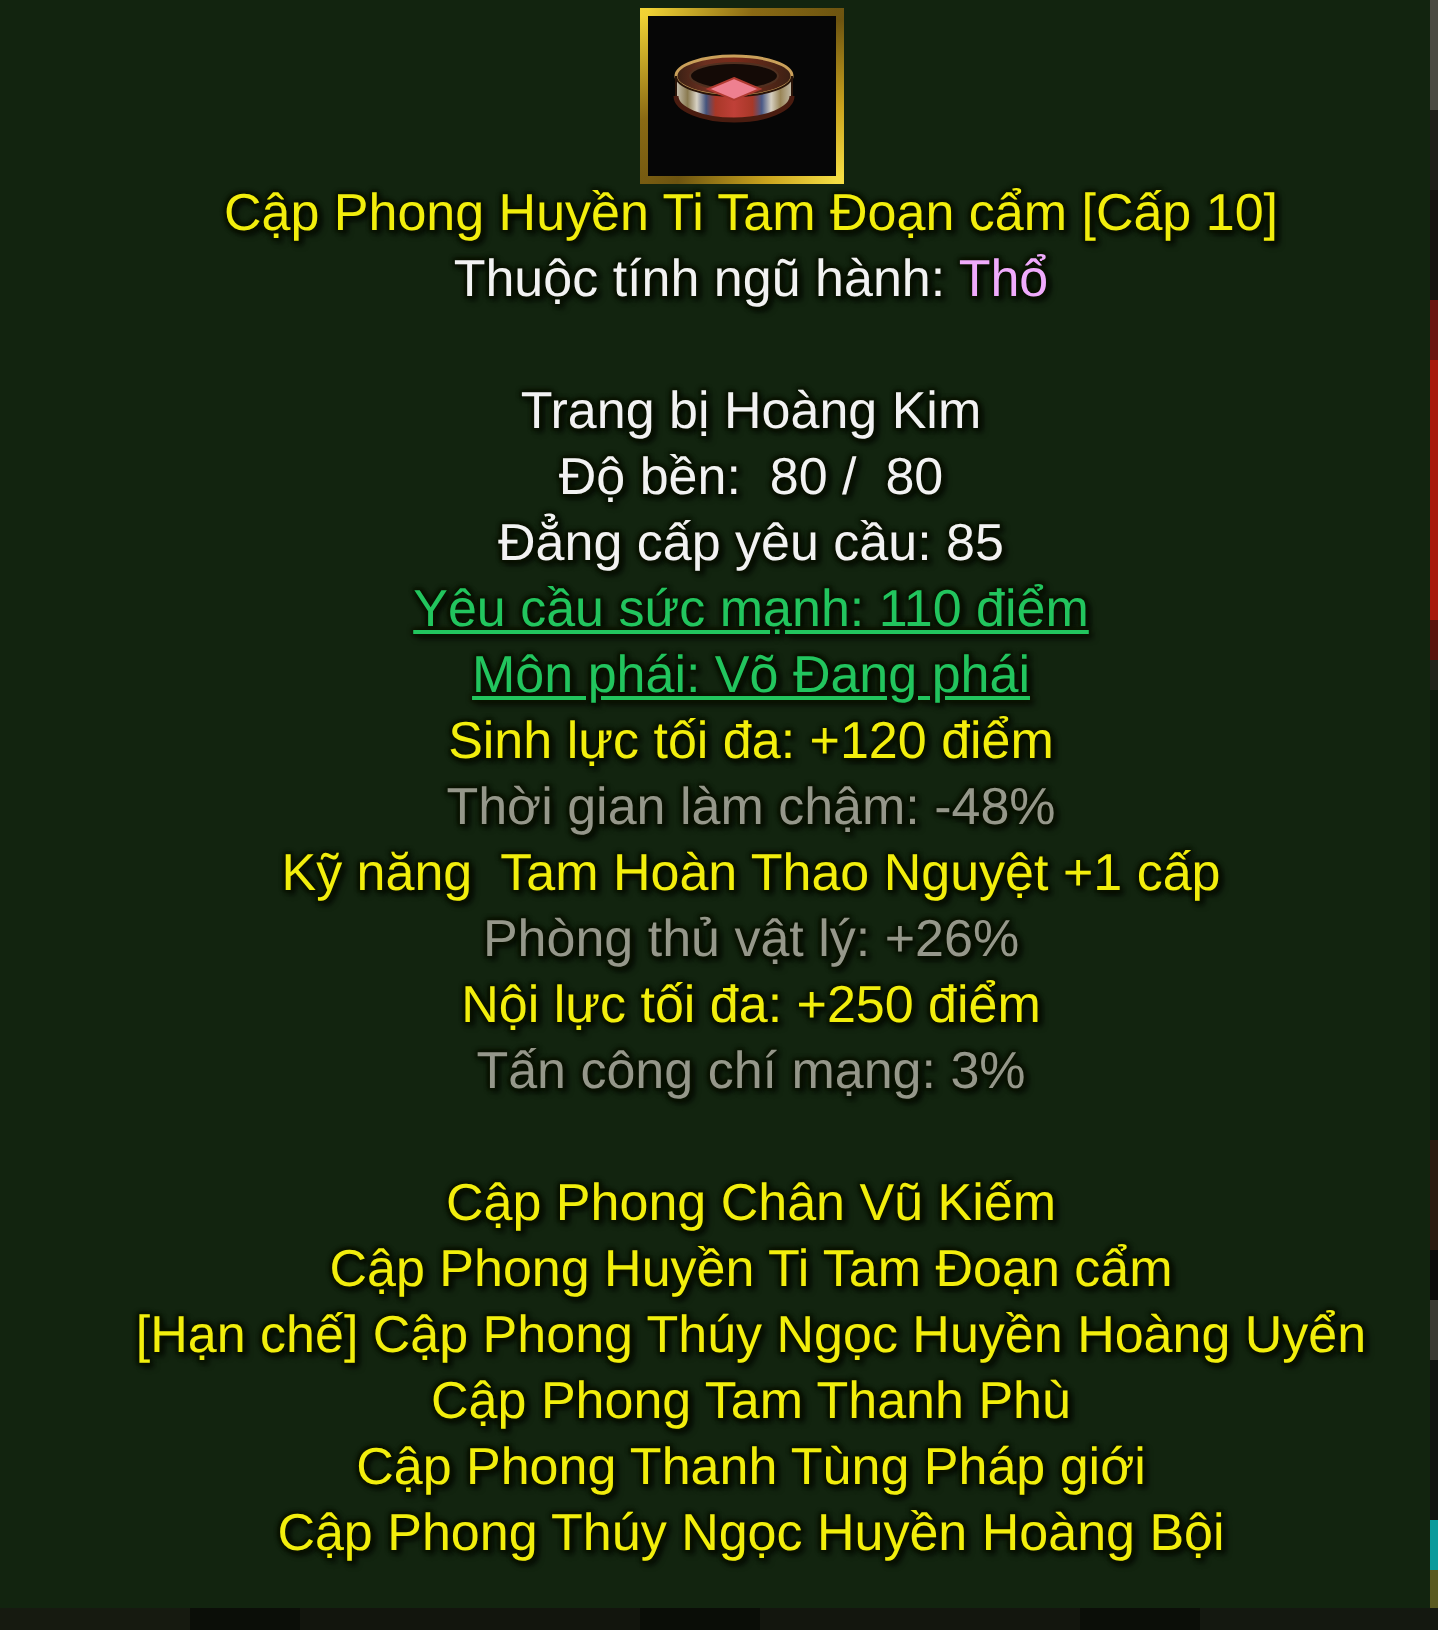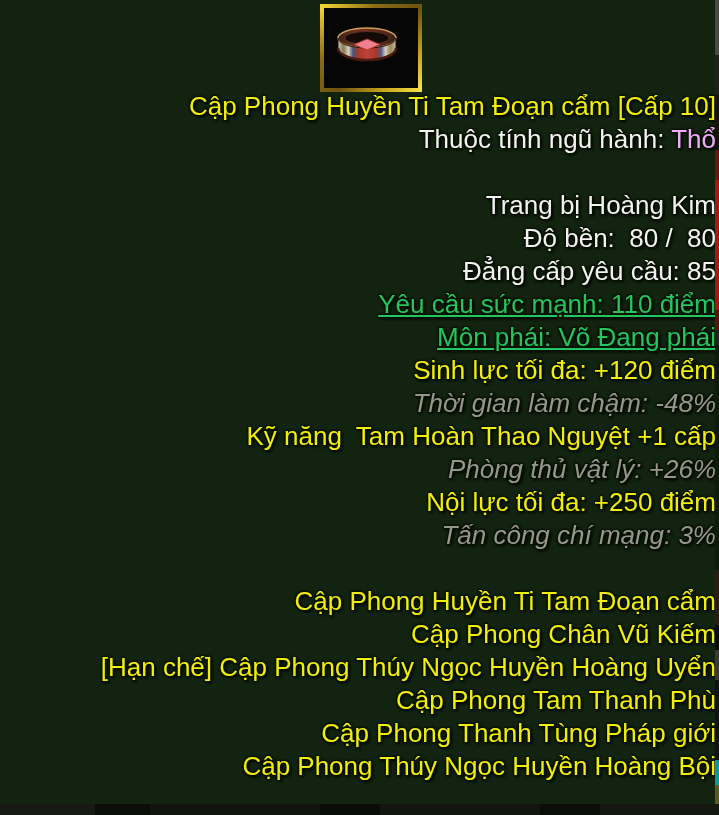--- a/index.html
+++ b/index.html
@@ -30,30 +30,30 @@
   
   #lines {
     position: absolute;
     left: 0;
     top: 90px;
     width: 716px;
   }
   .line {
     height: 33px;
     line-height: 33px;
-    text-align: right;
+    text-align: center;
     font-size: 26px;
     white-space: pre;
     text-shadow: 1px 1px 2px #0a1200, -1px -1px 2px #0a1200, 1px -1px 2px #0a1200, -1px 1px 2px #0a1200, 2px 2px 3px #000;
     padding-left: 35px;
   }
   .c-yellow { color: #f2ee0c; }
   .c-white  { color: #f2f2f2; margin-top: 48px; }
   .c-red    { color: #22c55e; text-decoration: underline; }
-  .c-gray   { color: #95978a; font-style: italic; }
+  .c-gray   { color: #95978a; }
   .c-earth  { color: #f0abfc; }
   
   #right-edge {
     position: absolute;
     right: 0;
     top: 0;
     width: 4px;
     height: 815px;
   }
   #right-edge .seg { width: 4px; }
@@ -119,22 +119,22 @@
       <div class="line"><span class="c-white">Đẳng cấp yêu cầu: 85</span></div>
       <div class="line"><span class="c-red">Yêu cầu sức mạnh: 110 điểm</span></div>
       <div class="line"><span class="c-red">Môn phái: Võ Đang phái</span></div>
       <div class="line"><span class="c-yellow">Sinh lực tối đa: +120 điểm</span></div>
       <div class="line"><span class="c-gray">Thời gian làm chậm: -48%</span></div>
       <div class="line"><span class="c-yellow">Kỹ năng  Tam Hoàn Thao Nguyệt +1 cấp</span></div>
       <div class="line"><span class="c-gray">Phòng thủ vật lý: +26%</span></div>
       <div class="line"><span class="c-yellow">Nội lực tối đa: +250 điểm</span></div>
       <div class="line"><span class="c-gray">Tấn công chí mạng: 3%</span></div>
       <div class="line"></div>
+      <div class="line"><span class="c-yellow">Cập Phong Chân Vũ Kiếm</span></div>
       <div class="line"><span class="c-yellow">Cập Phong Huyền Ti Tam Đoạn cẩm</span></div>
-      <div class="line"><span class="c-yellow">Cập Phong Chân Vũ Kiếm</span></div>
       <div class="line"><span class="c-yellow">[Hạn chế] Cập Phong Thúy Ngọc Huyền Hoàng Uyển</span></div>
       <div class="line"><span class="c-yellow">Cập Phong Tam Thanh Phù</span></div>
       <div class="line"><span class="c-yellow">Cập Phong Thanh Tùng Pháp giới</span></div>
       <div class="line"><span class="c-yellow">Cập Phong Thúy Ngọc Huyền Hoàng Bội</span></div>
     </div>
 
   <div id="right-edge">
       <div class="seg" style="height: 55px; background: rgb(74, 74, 66);"></div>
       <div class="seg" style="height: 40px; background: rgb(32, 32, 26);"></div>
       <div class="seg" style="height: 55px; background: rgb(21, 18, 14);"></div>

